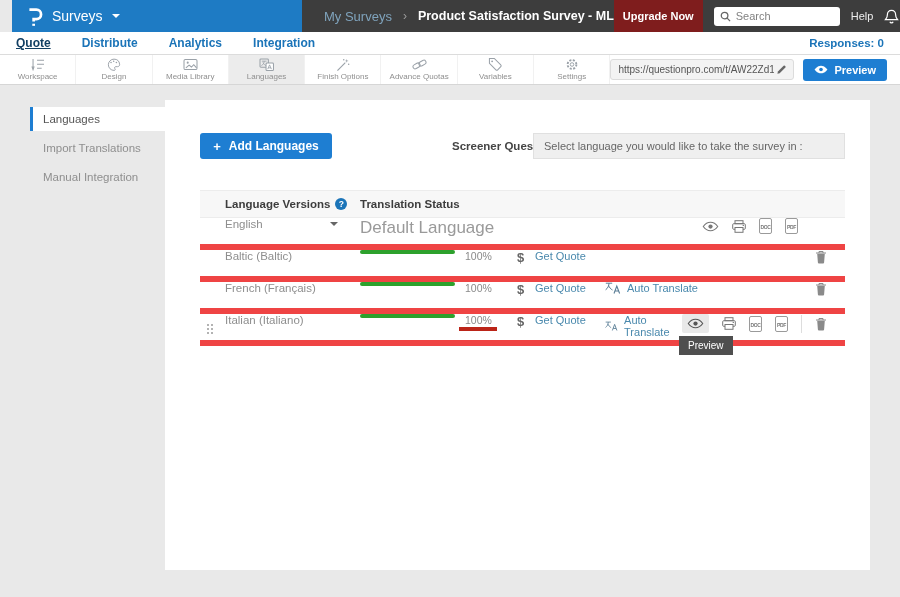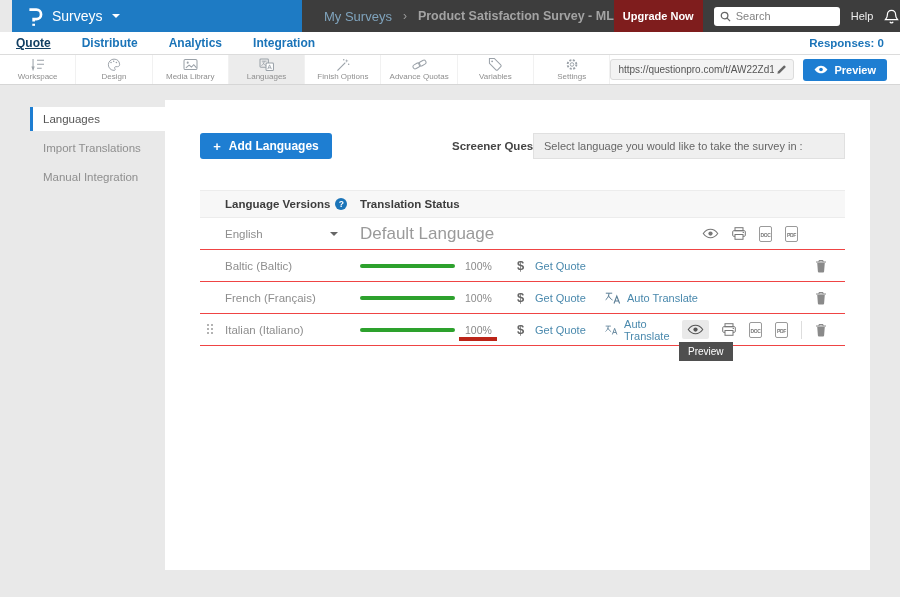--- a/index.html
+++ b/index.html
@@ -12,21 +12,21 @@
             display:flex; align-items:center; }
   .brand { width:290px; height:32px; background:#1e7bc4; display:flex; align-items:center;
            padding:0 14px; gap:9px; flex-shrink:0; }
   .brand-label { color:#fff; font-size:14px; }
   .tri { width:0; height:0; border-left:4px solid transparent; border-right:4px solid transparent;
          border-top:4px solid #fff; display:inline-block; }
   .tri.gray { border-top-color:#b5b5b5; }
   .crumbs { display:flex; align-items:center; gap:11px; padding-left:22px; white-space:nowrap; }
   .crumb-parent { color:#7fa3bc; font-size:13px; }
   .crumb-sep { color:#9a9a9a; font-size:12px; }
-  .crumb-title { color:#a3a3a3; font-size:12.5px; font-weight:bold; }
+  .crumb-title { color:#ffffff; font-size:12.5px; font-weight:bold; }
   .top-right { margin-left:auto; display:flex; align-items:center; gap:11px; padding-right:13px; }
   .upgrade-btn { background:#7f1d1d; color:#fff; font-size:11px; font-weight:bold;
                  padding:21px 9px; border-radius:3px; border:none; cursor:pointer; white-space:nowrap; }
   .search-box { width:126px; height:19px; background:#fff; border-radius:3px;
                 display:flex; align-items:center; padding:0 6px; gap:5px; }
   .search-box input { border:none; outline:none; width:90px; font-size:11px; color:#444;
                       font-family:"Liberation Sans", sans-serif; }
   .search-box input::placeholder { color:#828282; }
   .help-link { color:#eee; font-size:11px; }
   .icon-wrap { display:flex; align-items:center; gap:3px; }
@@ -76,21 +76,21 @@
 
   
   .table { position:absolute; left:35px; top:90px; width:645px; }
   .thead { height:28px; background:#f7f7f7; border-top:1px solid #ececec; border-bottom:1px solid #ececec;
            display:flex; align-items:center; }
   .th { font-size:11.5px; font-weight:bold; color:#3d3d3d; display:flex; align-items:center;text-align:center; }
   .col-name { width:160px; padding-left:25px; flex-shrink:0; }
   .qhelp { width:12px; height:12px; border-radius:50%; background:#1b74b8; color:#fff; font-size:8.5px;
            font-weight:bold; display:inline-flex; align-items:center; justify-content:center;
            margin-left:5px; cursor:pointer; }
-  .trow { height:32px; border-bottom:1px solid #ef4444; display:flex; align-items:center; position:relative; }
+  .trow { height:32px; border-bottom:6px solid #ef4444; display:flex; align-items:flex-start; position:relative; }
   .name { font-size:11.5px; color:#8e8e8e; display:flex; align-items:center; }
   .name .tri { border-top-color:#666; margin-left:auto; margin-right:22px; cursor:pointer; }
   .status-default { font-size:17px; color:#9a9a9a; }
   .progress { width:95px; height:4px; border-radius:2px; background:#e4e4e4; overflow:hidden; flex-shrink:0; }
   .progress i { display:block; height:100%; background:#2da12d; }
   .pct { width:30px; margin-left:10px; font-size:10.5px; color:#8a8a8a; position:relative; flex-shrink:0; }
   .red-underline { position:absolute; left:-6px; top:13px; width:38px; height:4px; background:#bb2418; }
   .dollar { margin-left:22px; width:12px; font-size:13px; color:#666; font-weight:bold; flex-shrink:0; cursor:pointer; }
   .quote { margin-left:6px; width:52px; font-size:11px; color:#4a89ad; cursor:pointer; flex-shrink:0; }
   .auto { margin-left:18px; display:flex; align-items:center; gap:6px; font-size:11px; color:#4a89ad; cursor:pointer; }

